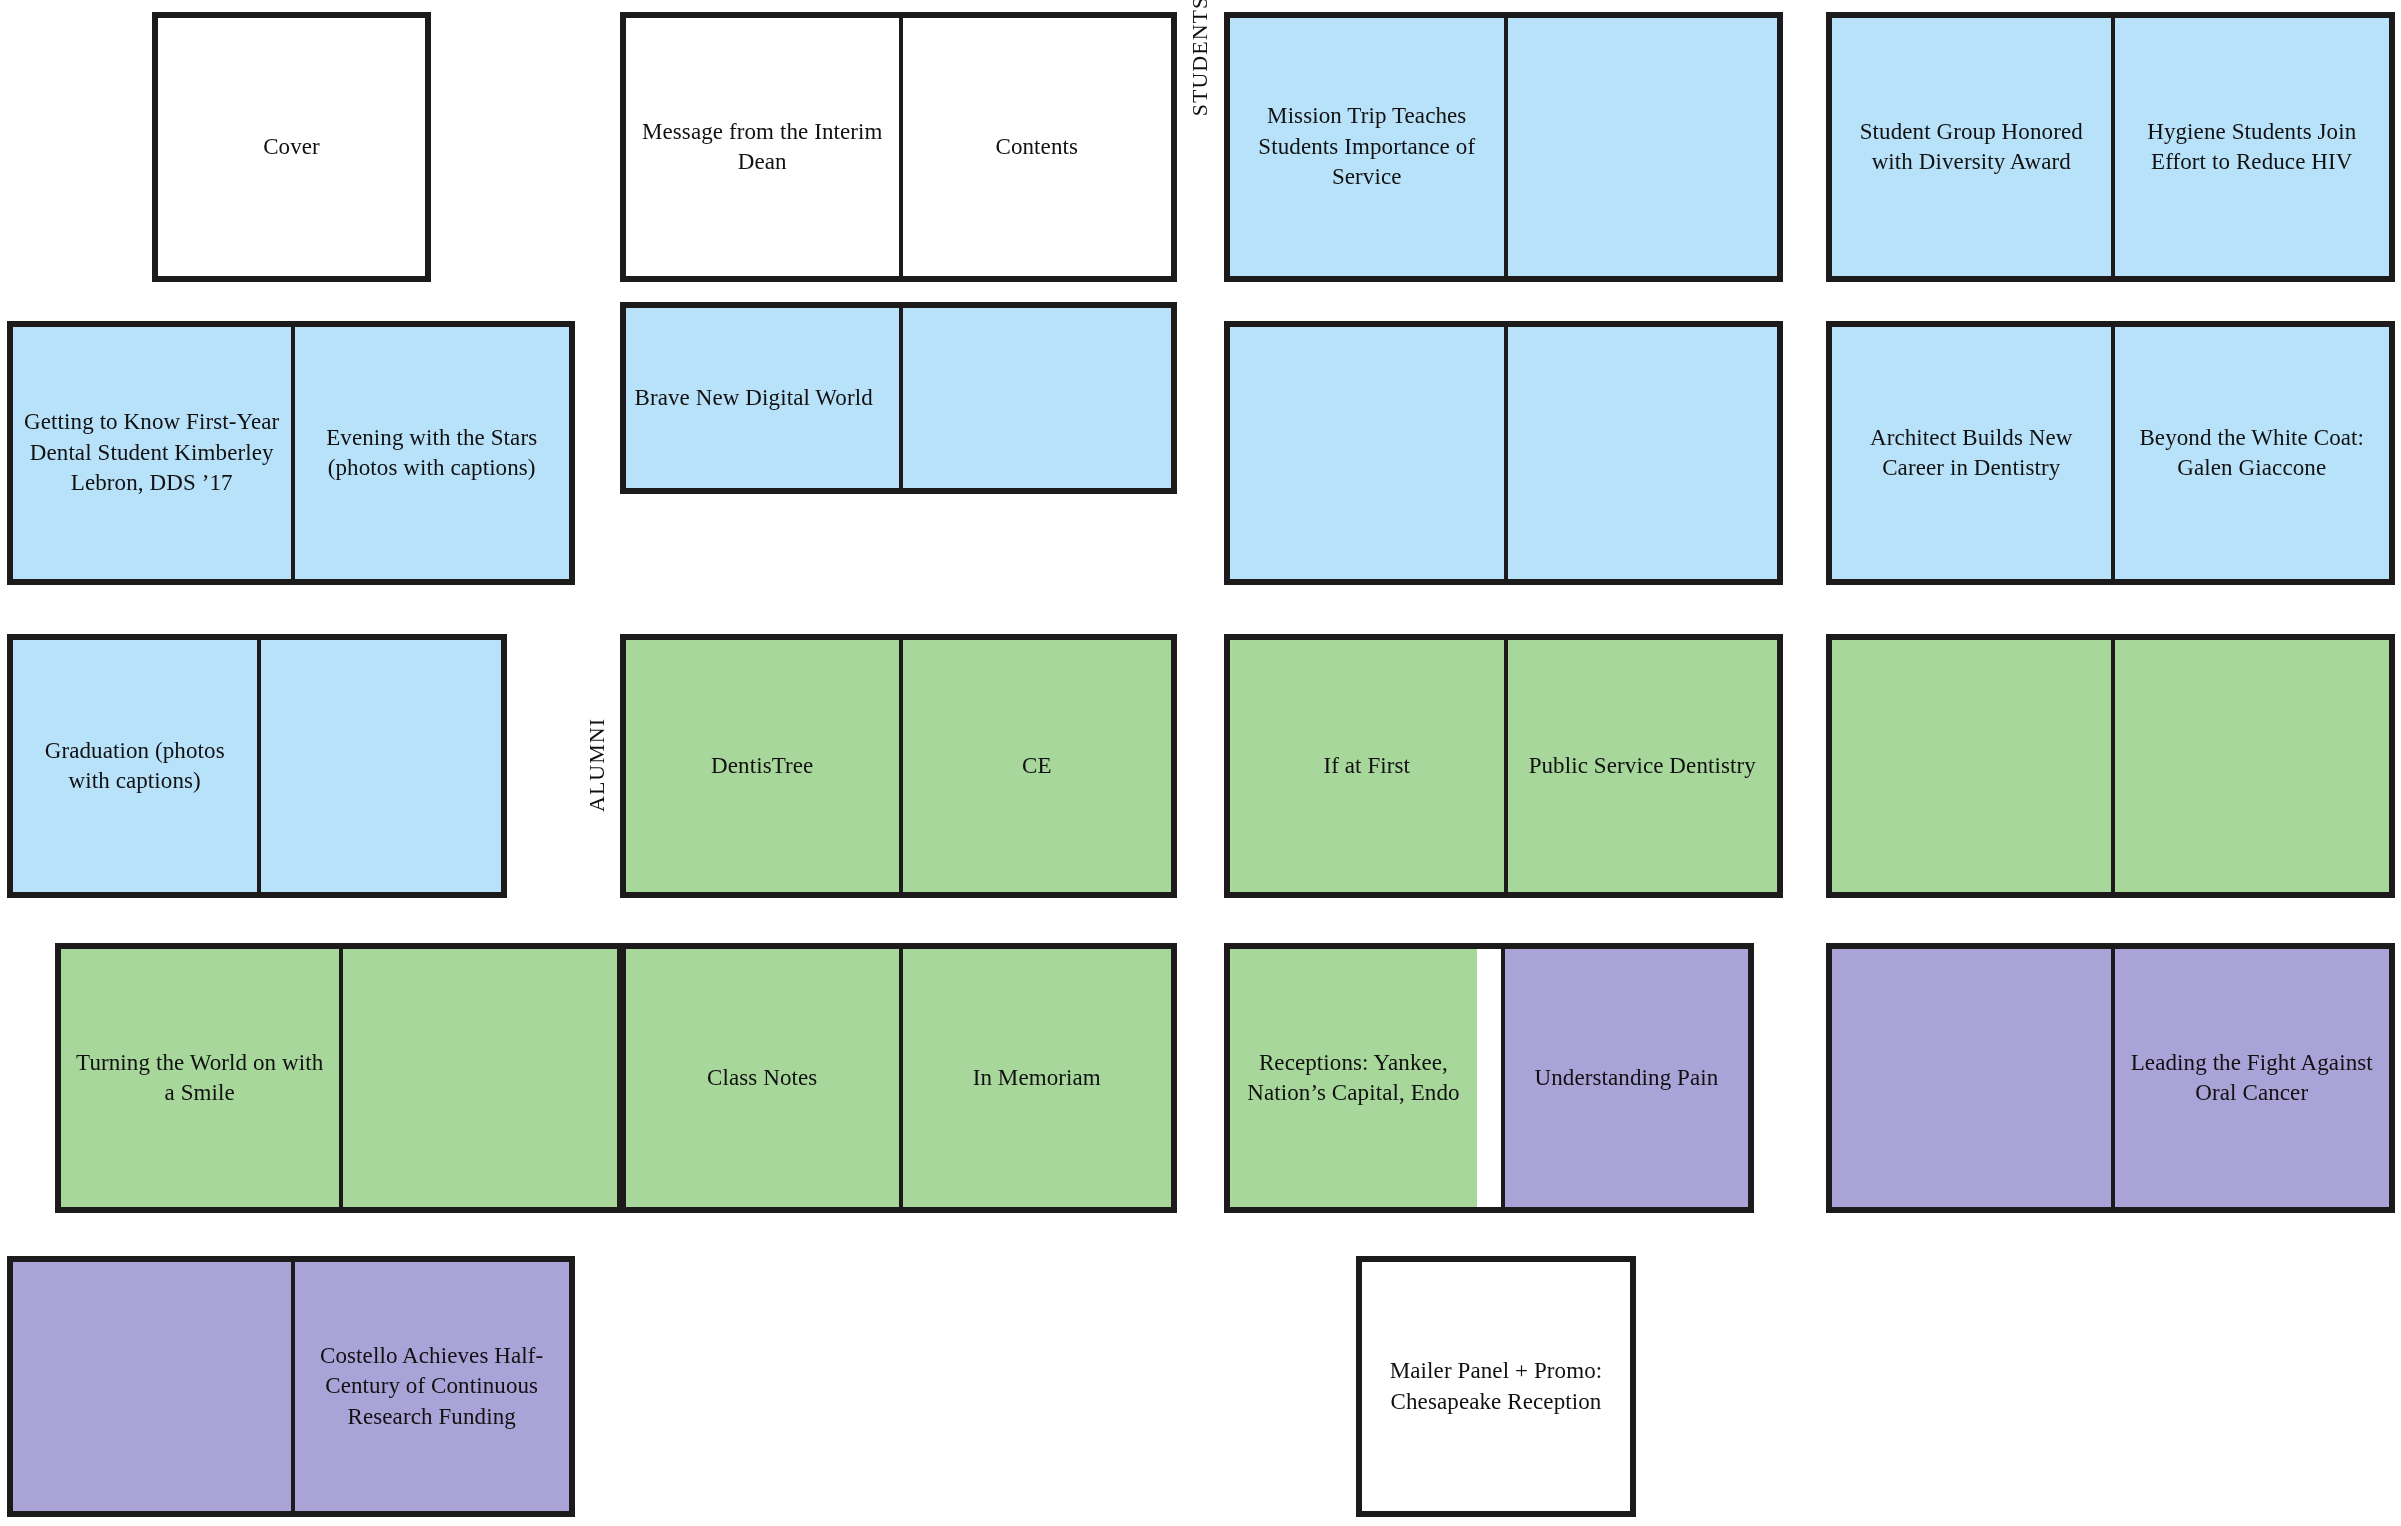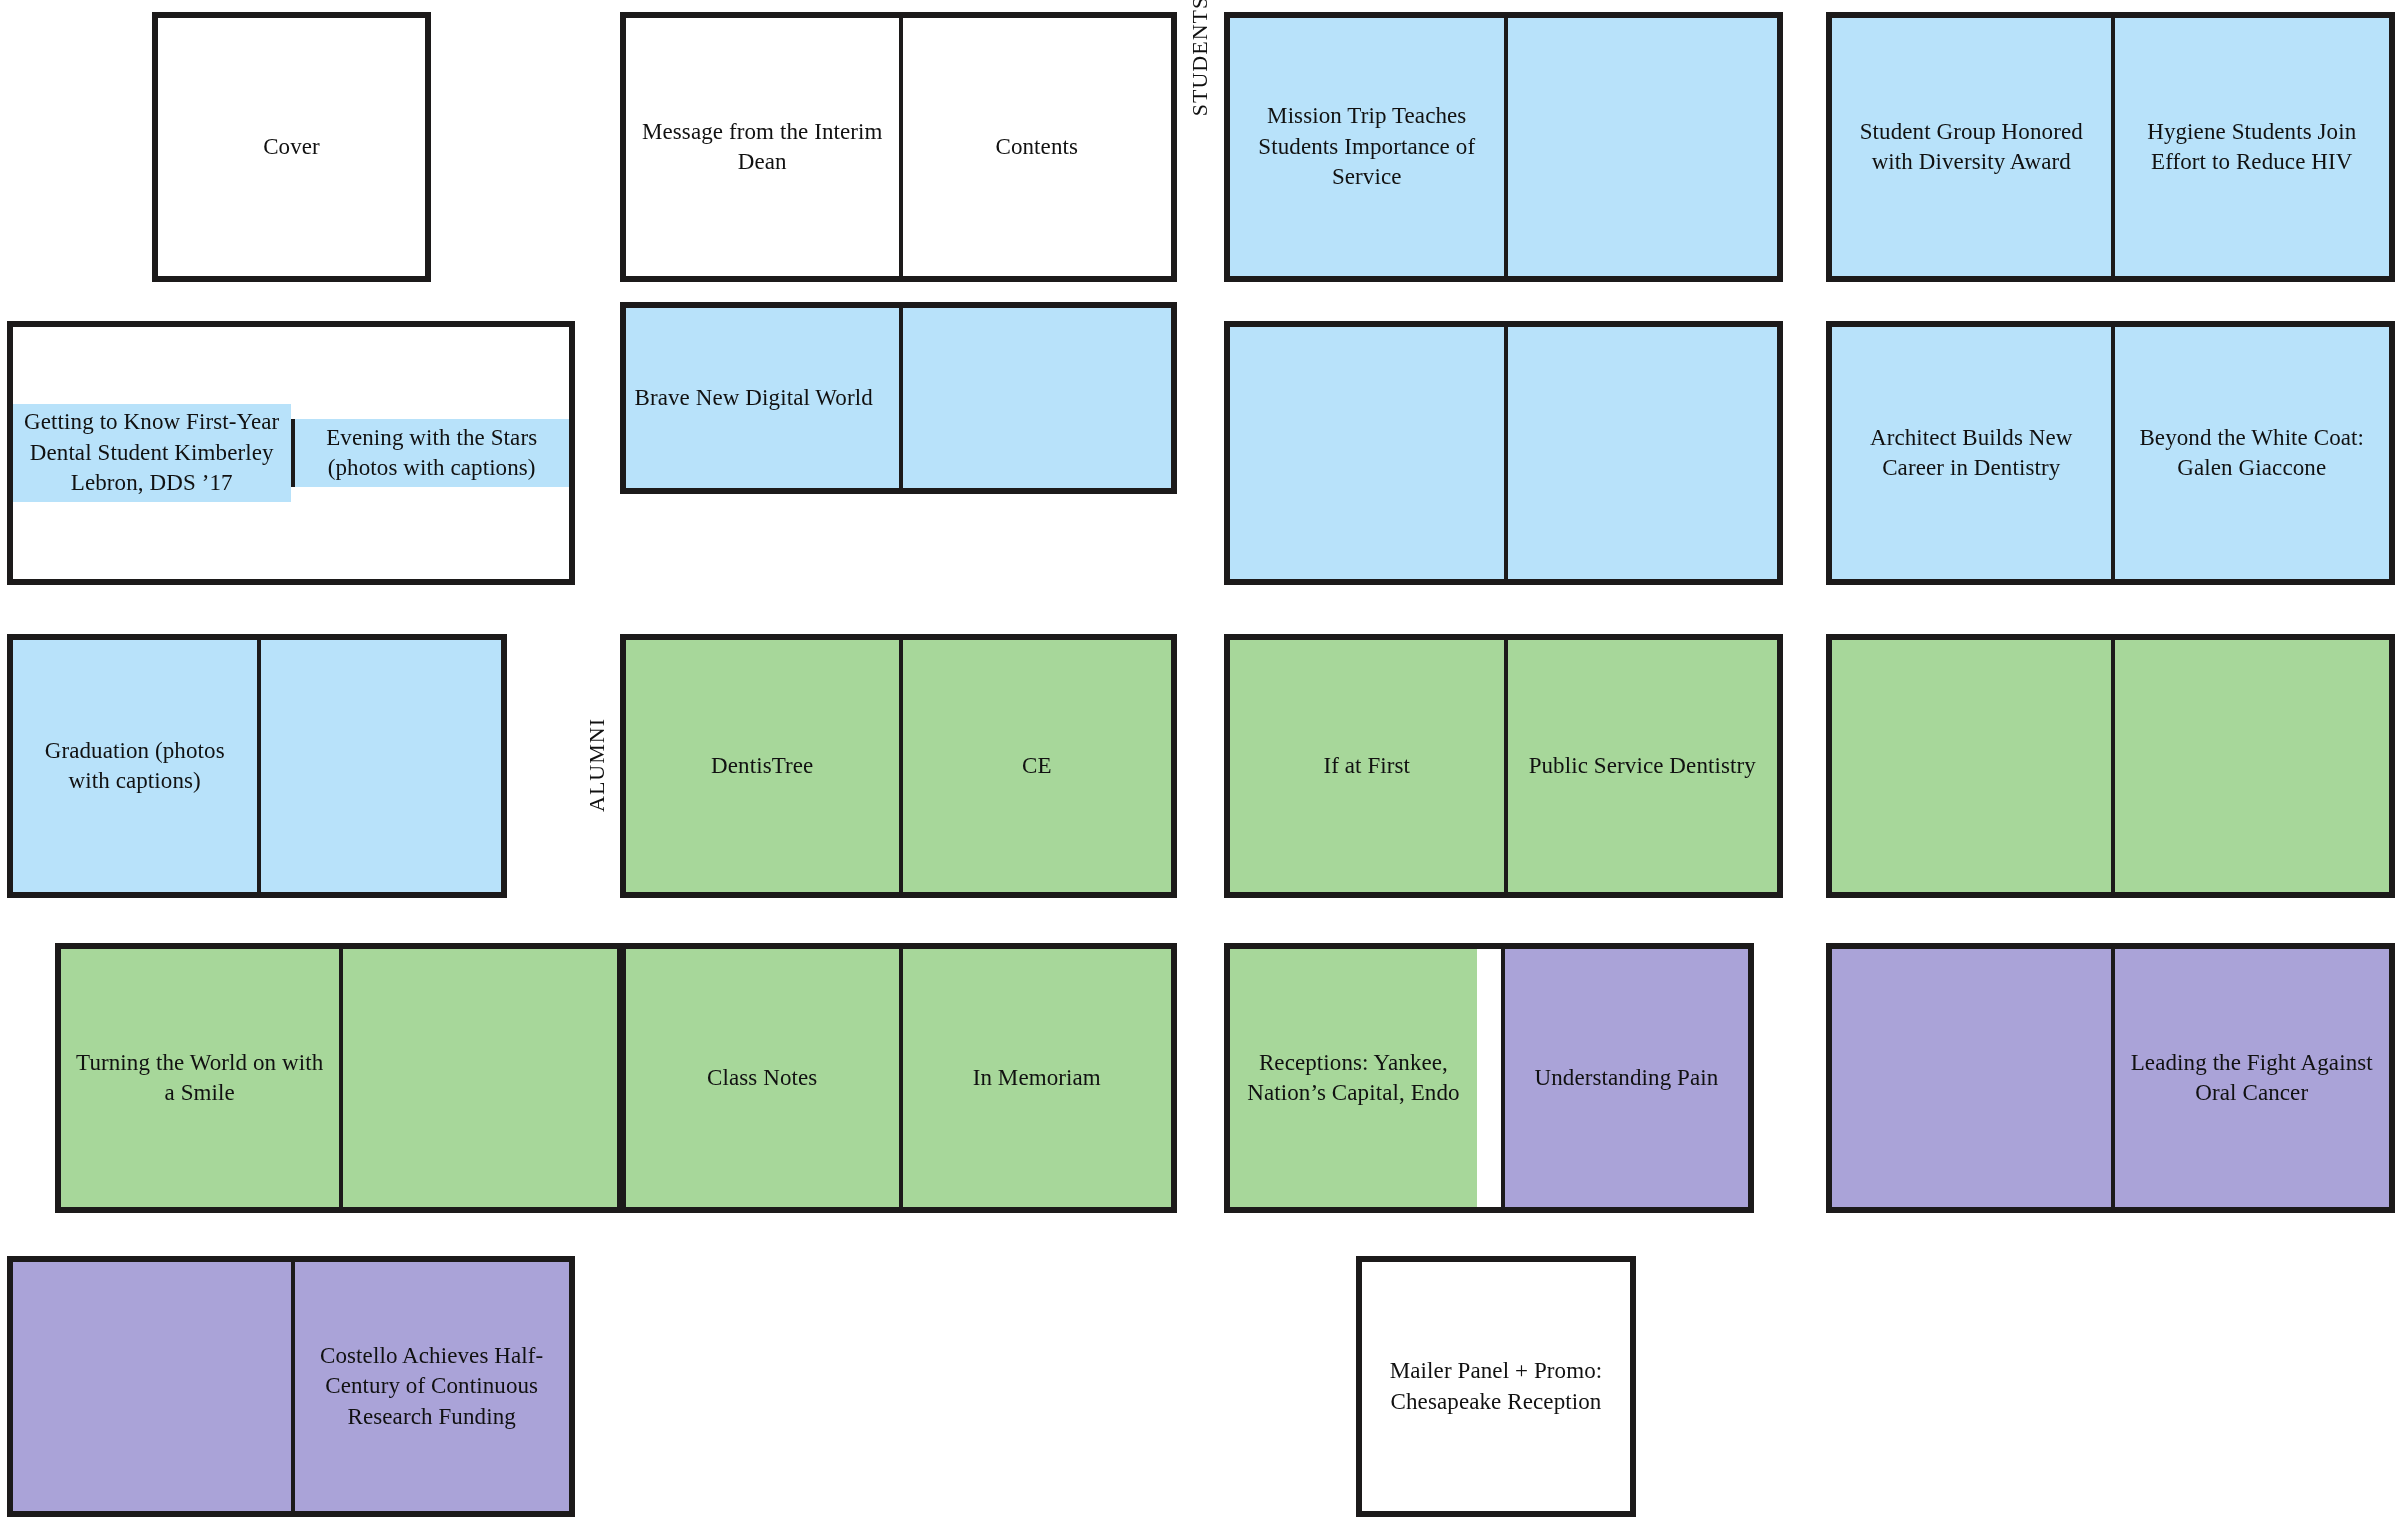--- a/index.html
+++ b/index.html
@@ -106,21 +106,21 @@
       </div>
     </div>
     <div class="spread" style="left: 1826px; top: 12px; width: 569px; height: 270px;">
       <div class="page fill-blue">
         <div class="page-label">Student Group Honored with Diversity Award</div>
       </div>
       <div class="page fill-blue">
         <div class="page-label">Hygiene Students Join Effort to Reduce HIV</div>
       </div>
     </div>
-    <div class="spread" style="left: 6.7px; top: 321px; width: 568px; height: 264px; align-items: center;">
+    <div class="spread" style="left: 6.7px; top: 321px; width: 568px; height: 264px;">
       <div class="page fill-blue">
         <div class="page-label">Getting to Know First-Year Dental Student Kimberley Lebron, DDS ’17</div>
       </div>
       <div class="page fill-blue">
         <div class="page-label">Evening with the Stars (photos with captions)</div>
       </div>
     </div>
     <div class="spread" style="left: 620px; top: 302px; width: 557px; height: 192px; justify-content: space-between;">
       <div class="page fill-blue">
         <div class="page-label left-align">Brave New Digital World</div>

